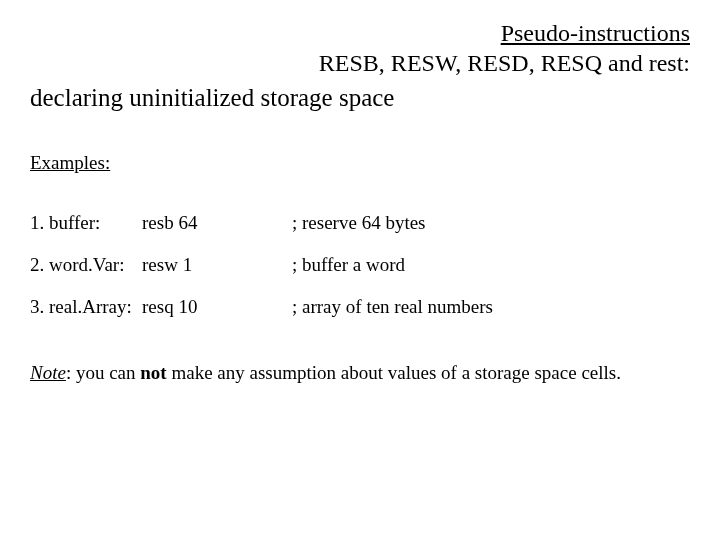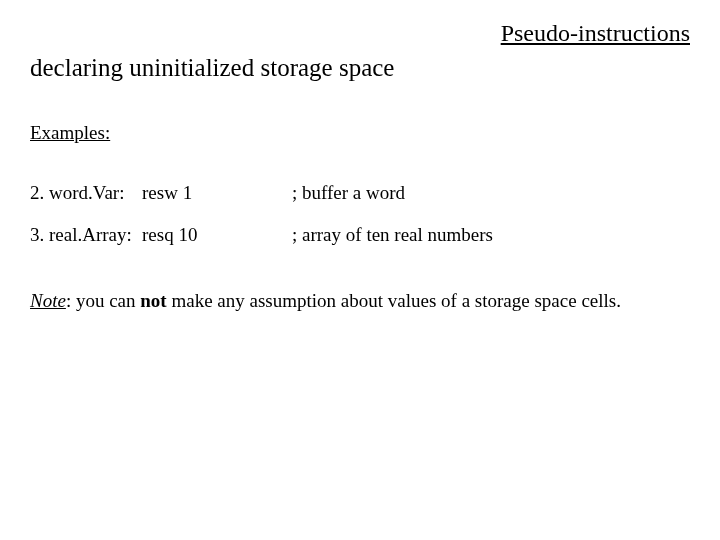--- a/index.html
+++ b/index.html
@@ -52,28 +52,34 @@
   .note-word { text-decoration: underline; font-style: italic; }
   .bold { font-weight: bold; }
 </style>
 </head>
 <body>
 
 <div class="page">
 
   <div class="title-block">
     <span class="title-line1">Pseudo-instructions</span><br>
+    <span>RESB, RESW, RESD, RESQ and rest:</span>
   </div>
 
   <div class="subtitle">declaring uninitialized storage space</div>
 
   <div class="examples-h">Examples:</div>
 
   <table class="ex-table">
     <tbody>
+        <tr>
+      <td class="col-label">1. buffer:</td>
+      <td class="col-instr">resb 64</td>
+      <td class="col-comment">; reserve 64 bytes</td>
+    </tr>
     <tr>
       <td class="col-label">2. word.Var:</td>
       <td class="col-instr">resw 1</td>
       <td class="col-comment">; buffer a word</td>
     </tr>
     <tr>
       <td class="col-label">3. real.Array:</td>
       <td class="col-instr">resq 10</td>
       <td class="col-comment">; array of ten real numbers</td>
     </tr>

